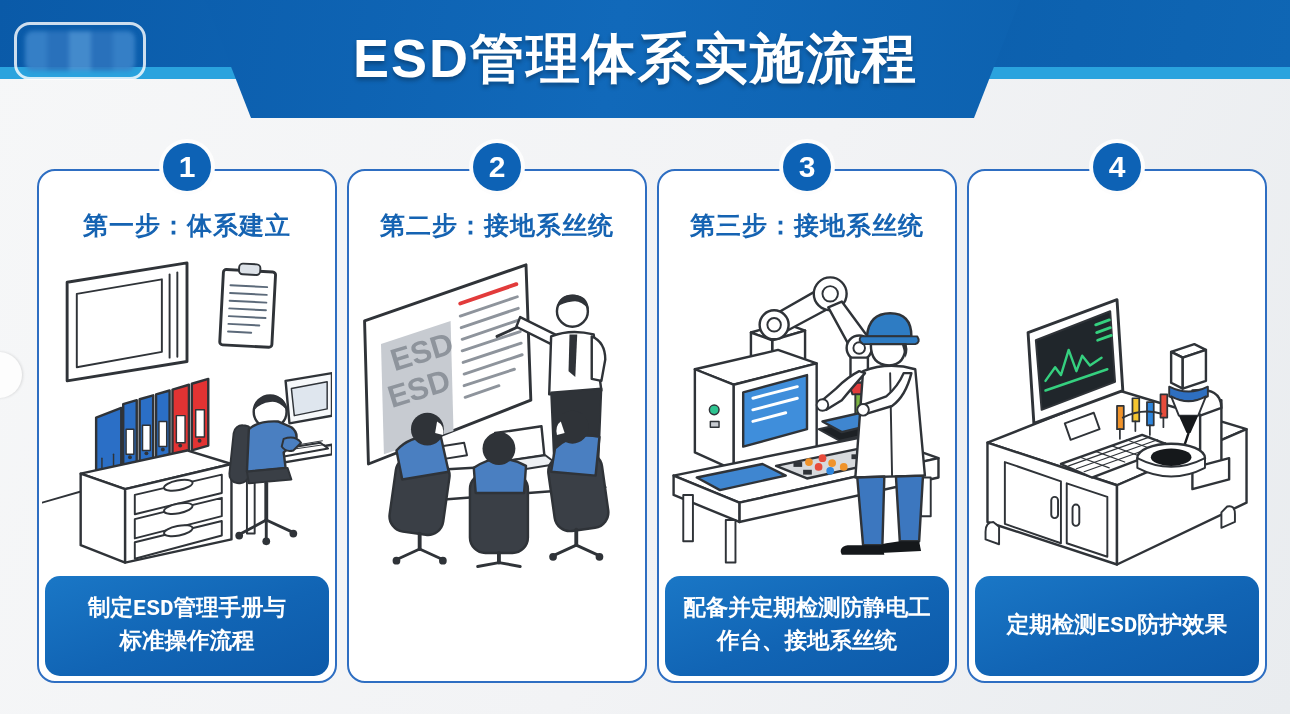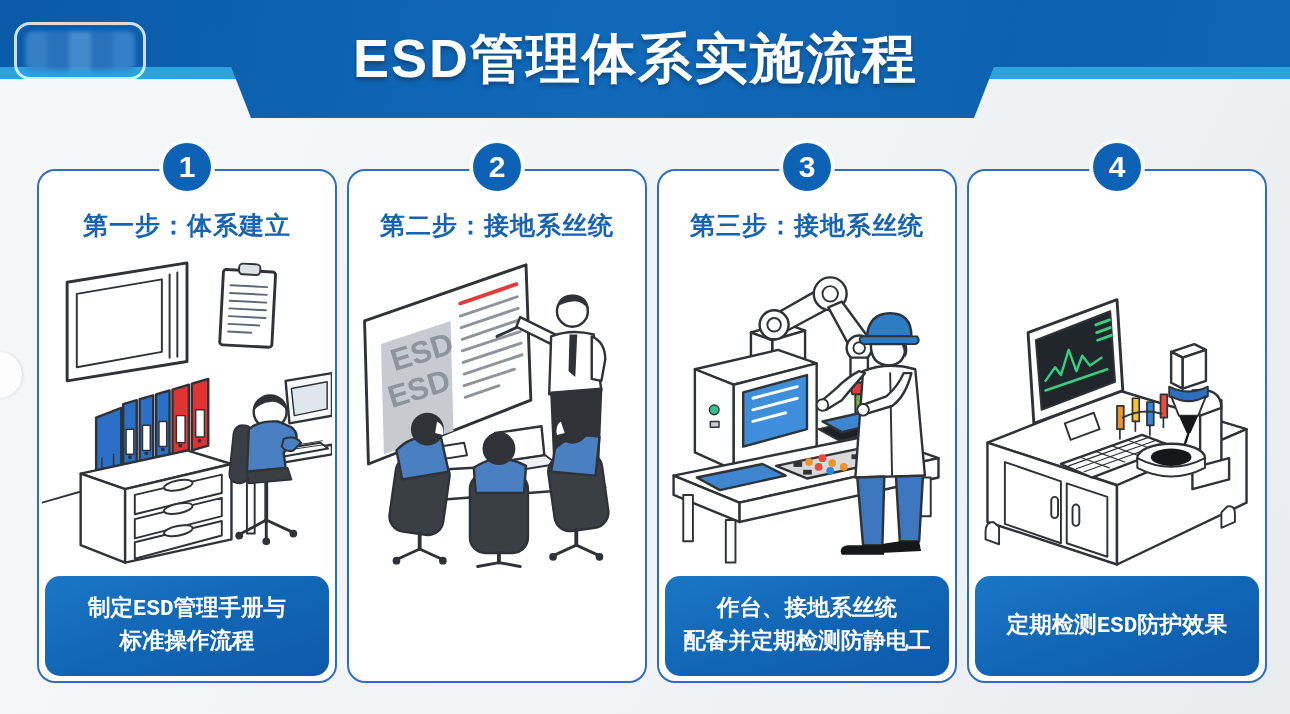--- a/index.html
+++ b/index.html
@@ -335,22 +335,22 @@
             <circle cx="166" cy="167" r="6" fill="#fff" stroke="#2f3338" stroke-width="2"></circle>
             <circle cx="208" cy="172" r="6" fill="#fff" stroke="#2f3338" stroke-width="2"></circle>
             <path d="M202,242 L230,241 L228,312 L208,312 Z" fill="#3c77bf" stroke="#2f3338" stroke-width="2.5"></path>
             <path d="M242,241 L270,240 L266,308 L246,308 Z" fill="#3c77bf" stroke="#2f3338" stroke-width="2.5"></path>
             <path d="M208,312 L228,312 L230,322 L186,322 Q182,314 192,312 Z" fill="#15181b"></path>
             <path d="M246,308 L266,308 L268,318 L226,320 Q222,312 232,310 Z" fill="#15181b"></path>
           </g>
         </svg>
       </div>
       <div class="card-footer">
+        <span>配备并定期检测防静电工</span>
         <span>作台、接地系丝统</span>
-        <span>配备并定期检测防静电工</span>
       </div>
     </div>
 
     <div class="card">
       <div class="badge">4</div>
       <div class="illu">
         <svg width="290" height="335" viewBox="0 0 300 335" fill="none" stroke-linejoin="round" stroke-linecap="round">
 
           <g>
             <polygon points="16,206 152,152 284,192 150,250" fill="#fff" stroke="#2f3338" stroke-width="2.5"></polygon>

